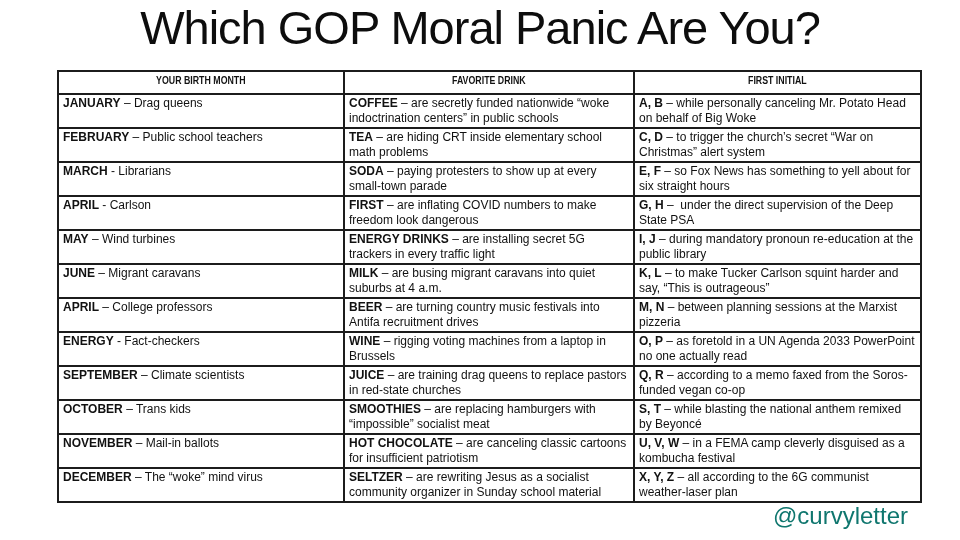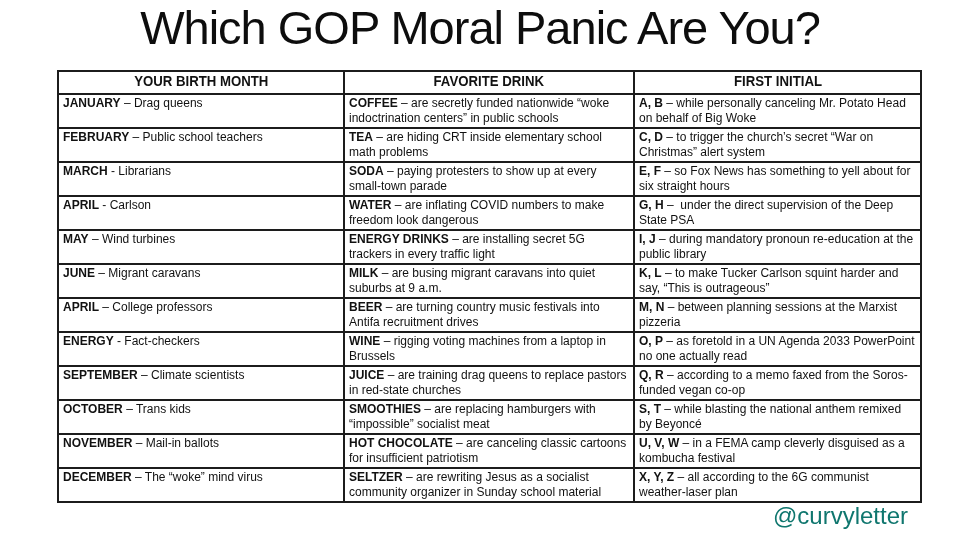--- a/index.html
+++ b/index.html
@@ -40,21 +40,21 @@
   col.c3 { width: 287px; }
   .quiz-table th, .quiz-table td {
     border: 2px solid #1c1c1c;
     vertical-align: top;
     overflow: hidden;
   }
   .quiz-table th {
     height: 19px;
     padding: 1px 2px;
     text-align: center;
-    font-size: 15px;
+    font-size: 10px;
     font-weight: bold;
     line-height: 16px;
     white-space: nowrap;
   }
   .hdr {
     display: inline-block;
     transform: scaleX(0.88);
     transform-origin: center;
   }
   .quiz-table td {
@@ -103,31 +103,31 @@
         <td><span class="lead">TEA</span><span> – are hiding CRT inside elementary school math problems</span></td>
         <td><span class="lead">C, D</span><span> – to trigger the church’s secret “War on Christmas” alert system</span></td>
       </tr>
       <tr>
         <td><span class="lead">MARCH</span><span> - Librarians</span></td>
         <td><span class="lead">SODA</span><span> – paying protesters to show up at every small-town parade</span></td>
         <td><span class="lead">E, F</span><span> – so Fox News has something to yell about for six straight hours</span></td>
       </tr>
       <tr>
         <td><span class="lead">APRIL</span><span> - Carlson</span></td>
-        <td><span class="lead">WATER</span><span> – are inflating COVID numbers to make freedom look dangerous</span></td>
+        <td><span class="lead">FIRST</span><span> – are inflating COVID numbers to make freedom look dangerous</span></td>
         <td><span class="lead">G, H</span><span> –  under the direct supervision of the Deep State PSA</span></td>
       </tr>
       <tr>
         <td><span class="lead">MAY</span><span> – Wind turbines</span></td>
         <td><span class="lead">ENERGY DRINKS</span><span> – are installing secret 5G trackers in every traffic light</span></td>
         <td><span class="lead">I, J</span><span> – during mandatory pronoun re-education at the public library</span></td>
       </tr>
       <tr>
         <td><span class="lead">JUNE</span><span> – Migrant caravans</span></td>
-        <td><span class="lead">MILK</span><span> – are busing migrant caravans into quiet suburbs at 9 a.m.</span></td>
+        <td><span class="lead">MILK</span><span> – are busing migrant caravans into quiet suburbs at 4 a.m.</span></td>
         <td><span class="lead">K, L</span><span> – to make Tucker Carlson squint harder and say, “This is outrageous”</span></td>
       </tr>
       <tr>
         <td><span class="lead">APRIL</span><span> – College professors</span></td>
         <td><span class="lead">BEER</span><span> – are turning country music festivals into Antifa recruitment drives</span></td>
         <td><span class="lead">M, N</span><span> – between planning sessions at the Marxist pizzeria</span></td>
       </tr>
       <tr>
         <td><span class="lead">ENERGY</span><span> - Fact-checkers</span></td>
         <td><span class="lead">WINE</span><span> – rigging voting machines from a laptop in Brussels</span></td>

